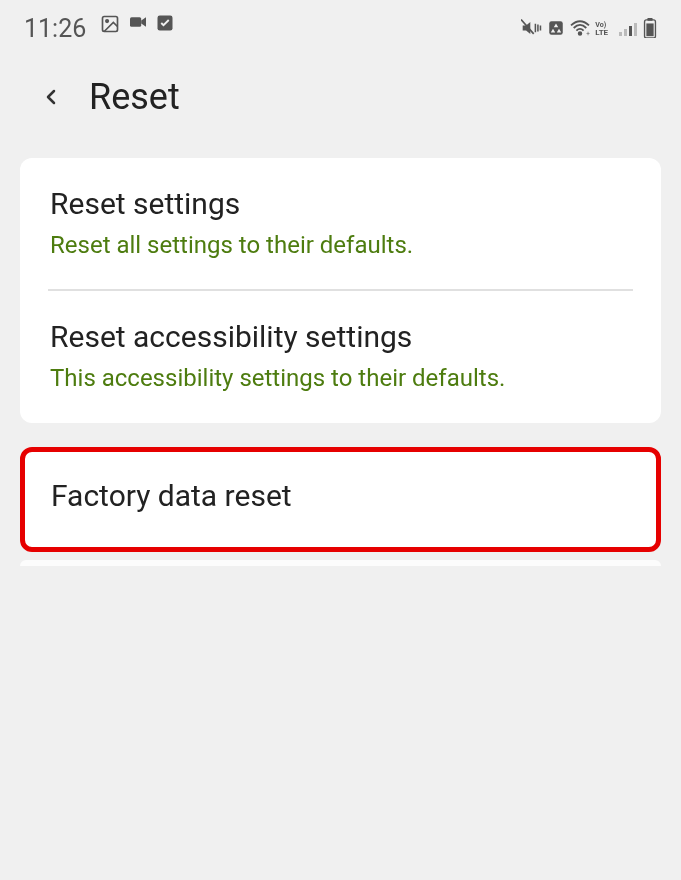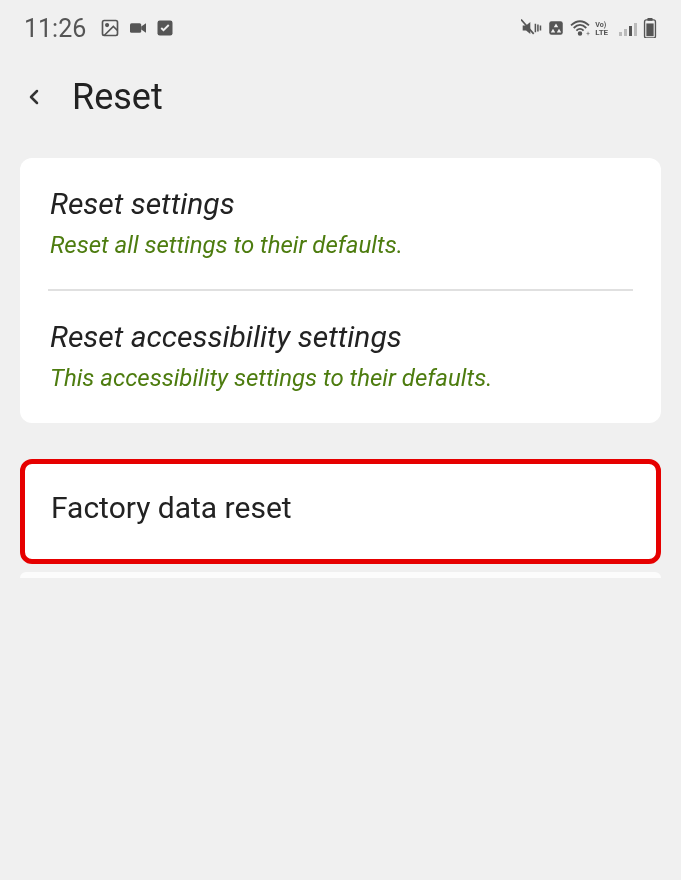--- a/index.html
+++ b/index.html
@@ -16,63 +16,62 @@
     }
     .status-bar {
       display: flex;
       justify-content: space-between;
       align-items: center;
       padding: 16px 24px 8px;
       height: 48px;
     }
     .status-left {
       display: flex;
-      align-items: center;
+      align-items: flex-start;
       gap: 8px;
     }
     .status-time {
       font-size: 25px;
       font-weight: 400;
       color: #555;
       margin-right: 6px;
     }
     .status-icon {
       color: #0f766e;
       font-size: 18px;
     }
     .status-right {
       display: flex;
       align-items: center;
       gap: 4px;
     }
     .header {
       display: flex;
       align-items: center;
-      padding: 28px 20px 40px;
+      padding: 28px 37px 40px;
       gap: 24px;
     }
     .back-arrow {
       width: 28px;
       height: 28px;
       display: flex;
       align-items: center;
       justify-content: center;
       color: #333;
     }
     .header-title {
       font-size: 36px;
       font-weight: 400;
       color: #222;
     }
     .card {
       background: #fff;
       border-radius: 12px;
-      margin: 0 20px 36px;
+      margin: 0 20px 24px;
       overflow: hidden;
-      font-style: italic;
     }
     .list-item {
       padding: 28px 30px;
     }
     .divider {
       height: 1px;
       background: #e0e0e0;
       margin: 0 28px;
     }
     .item-title {

